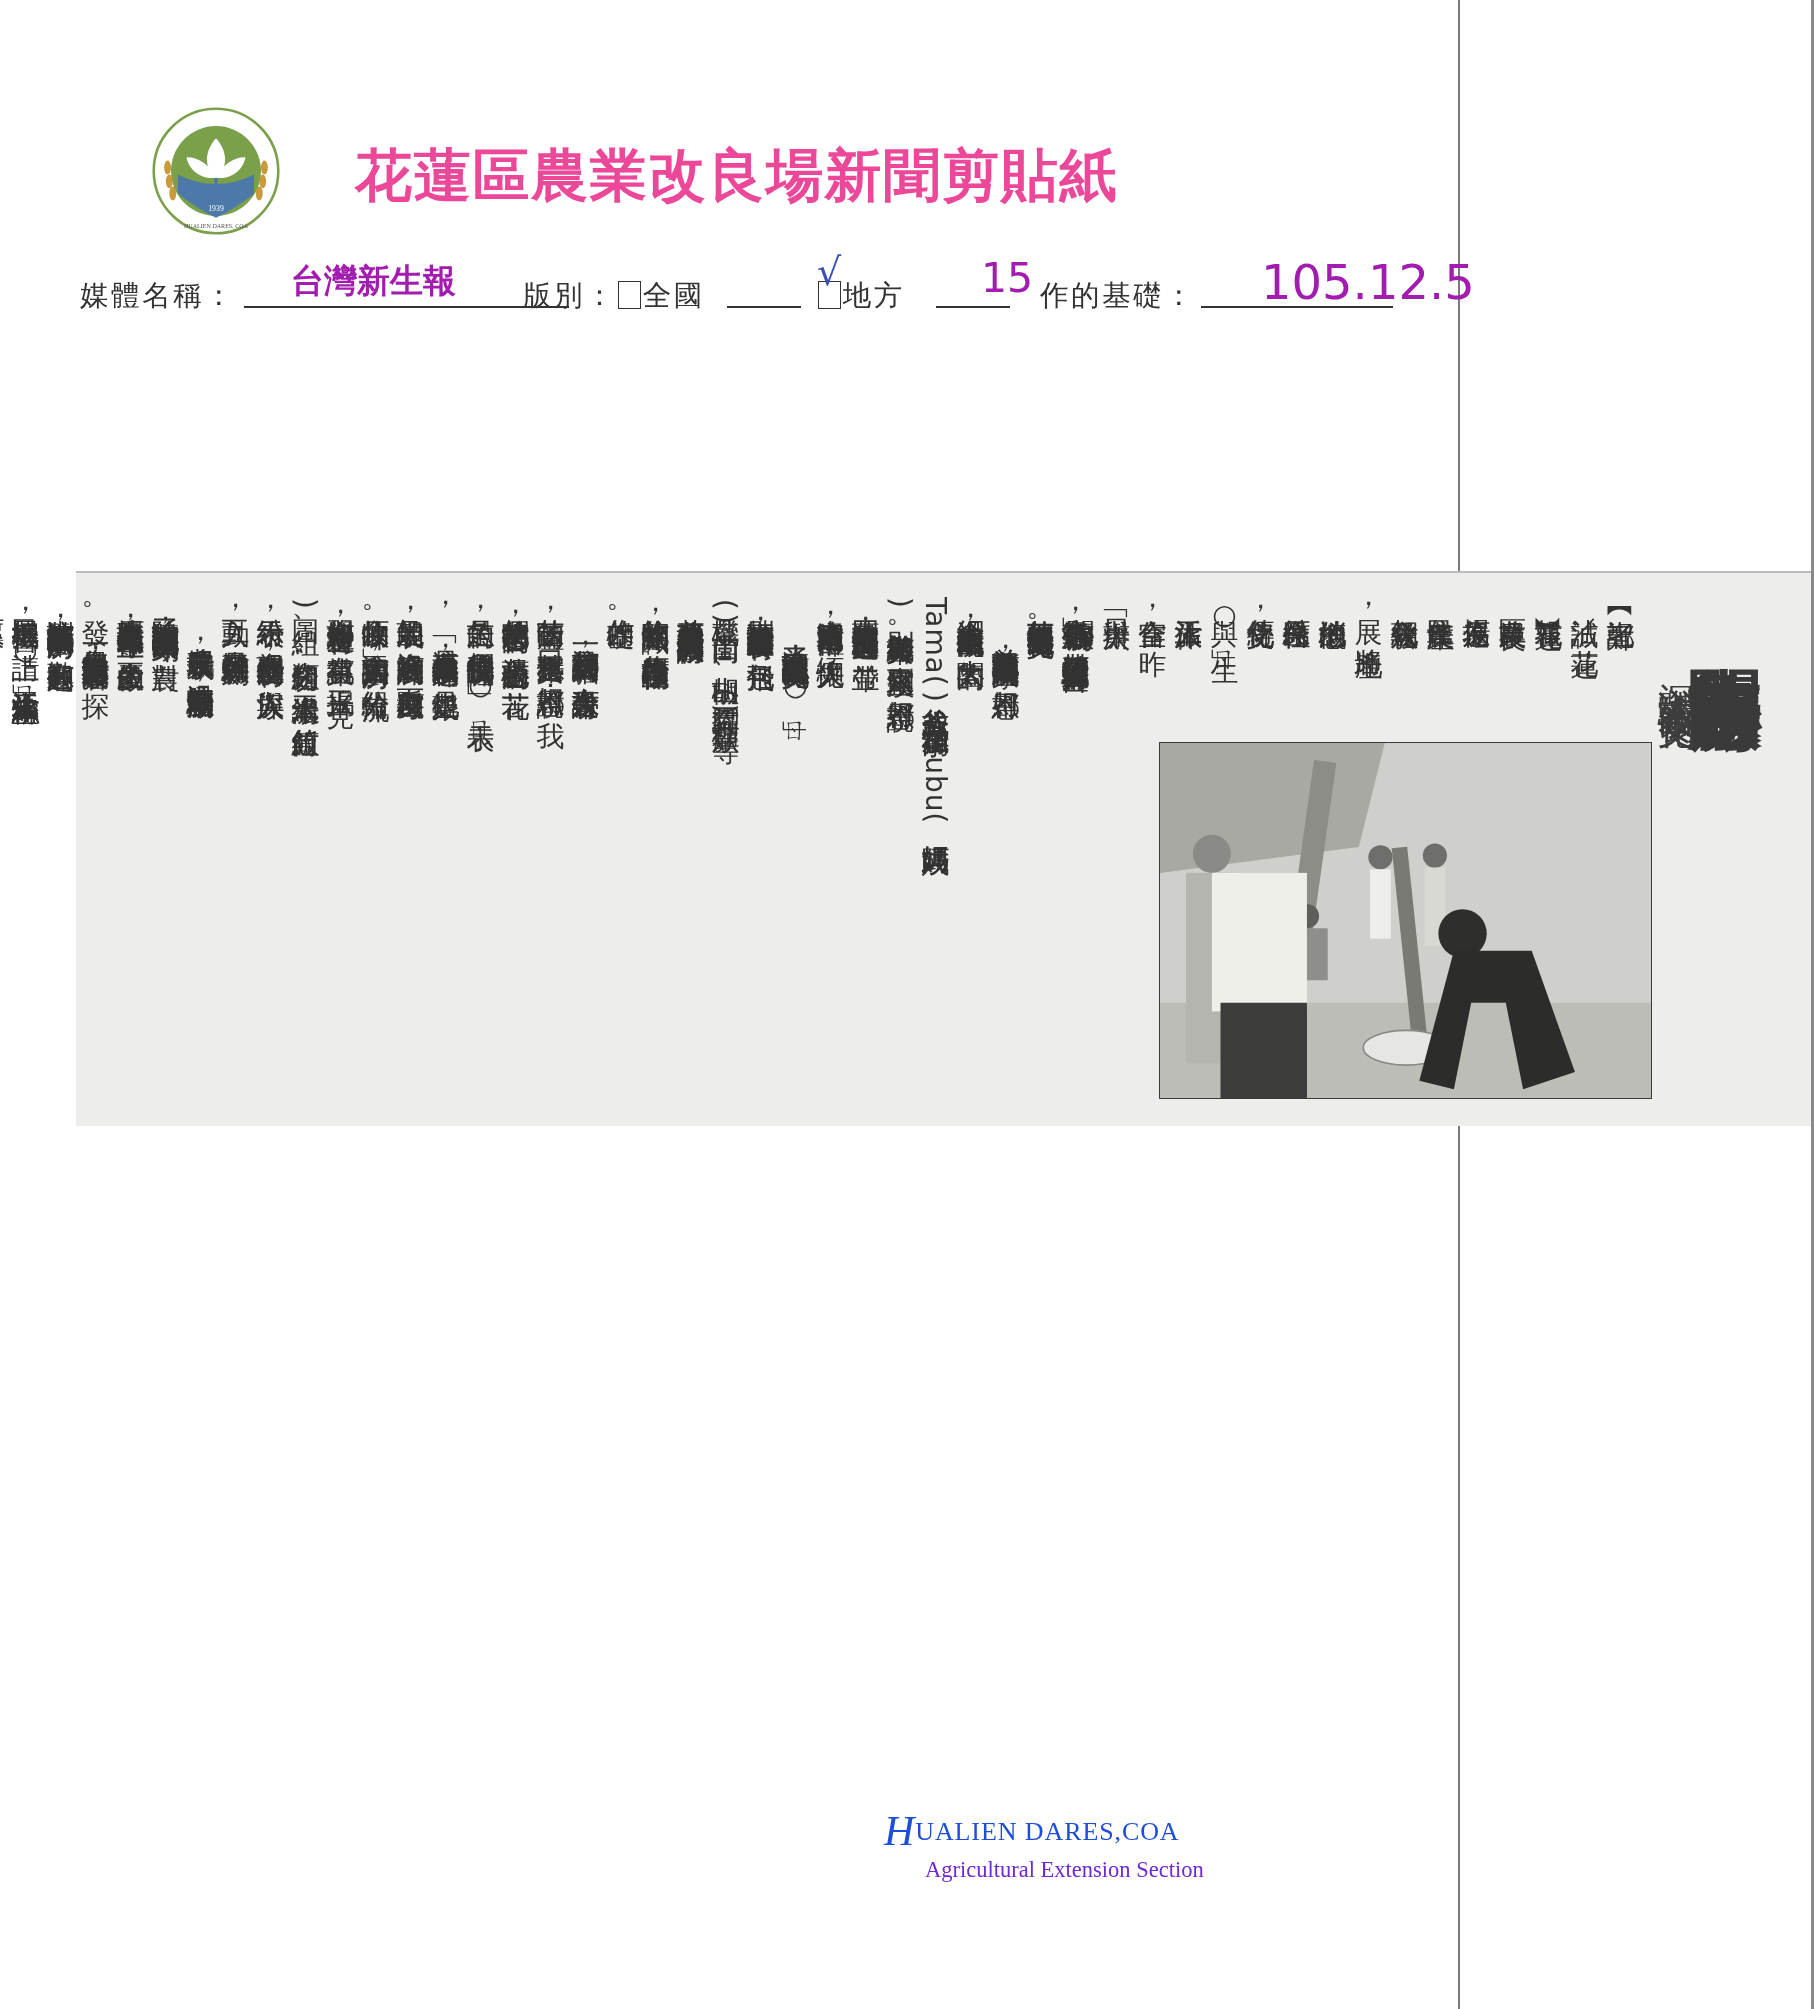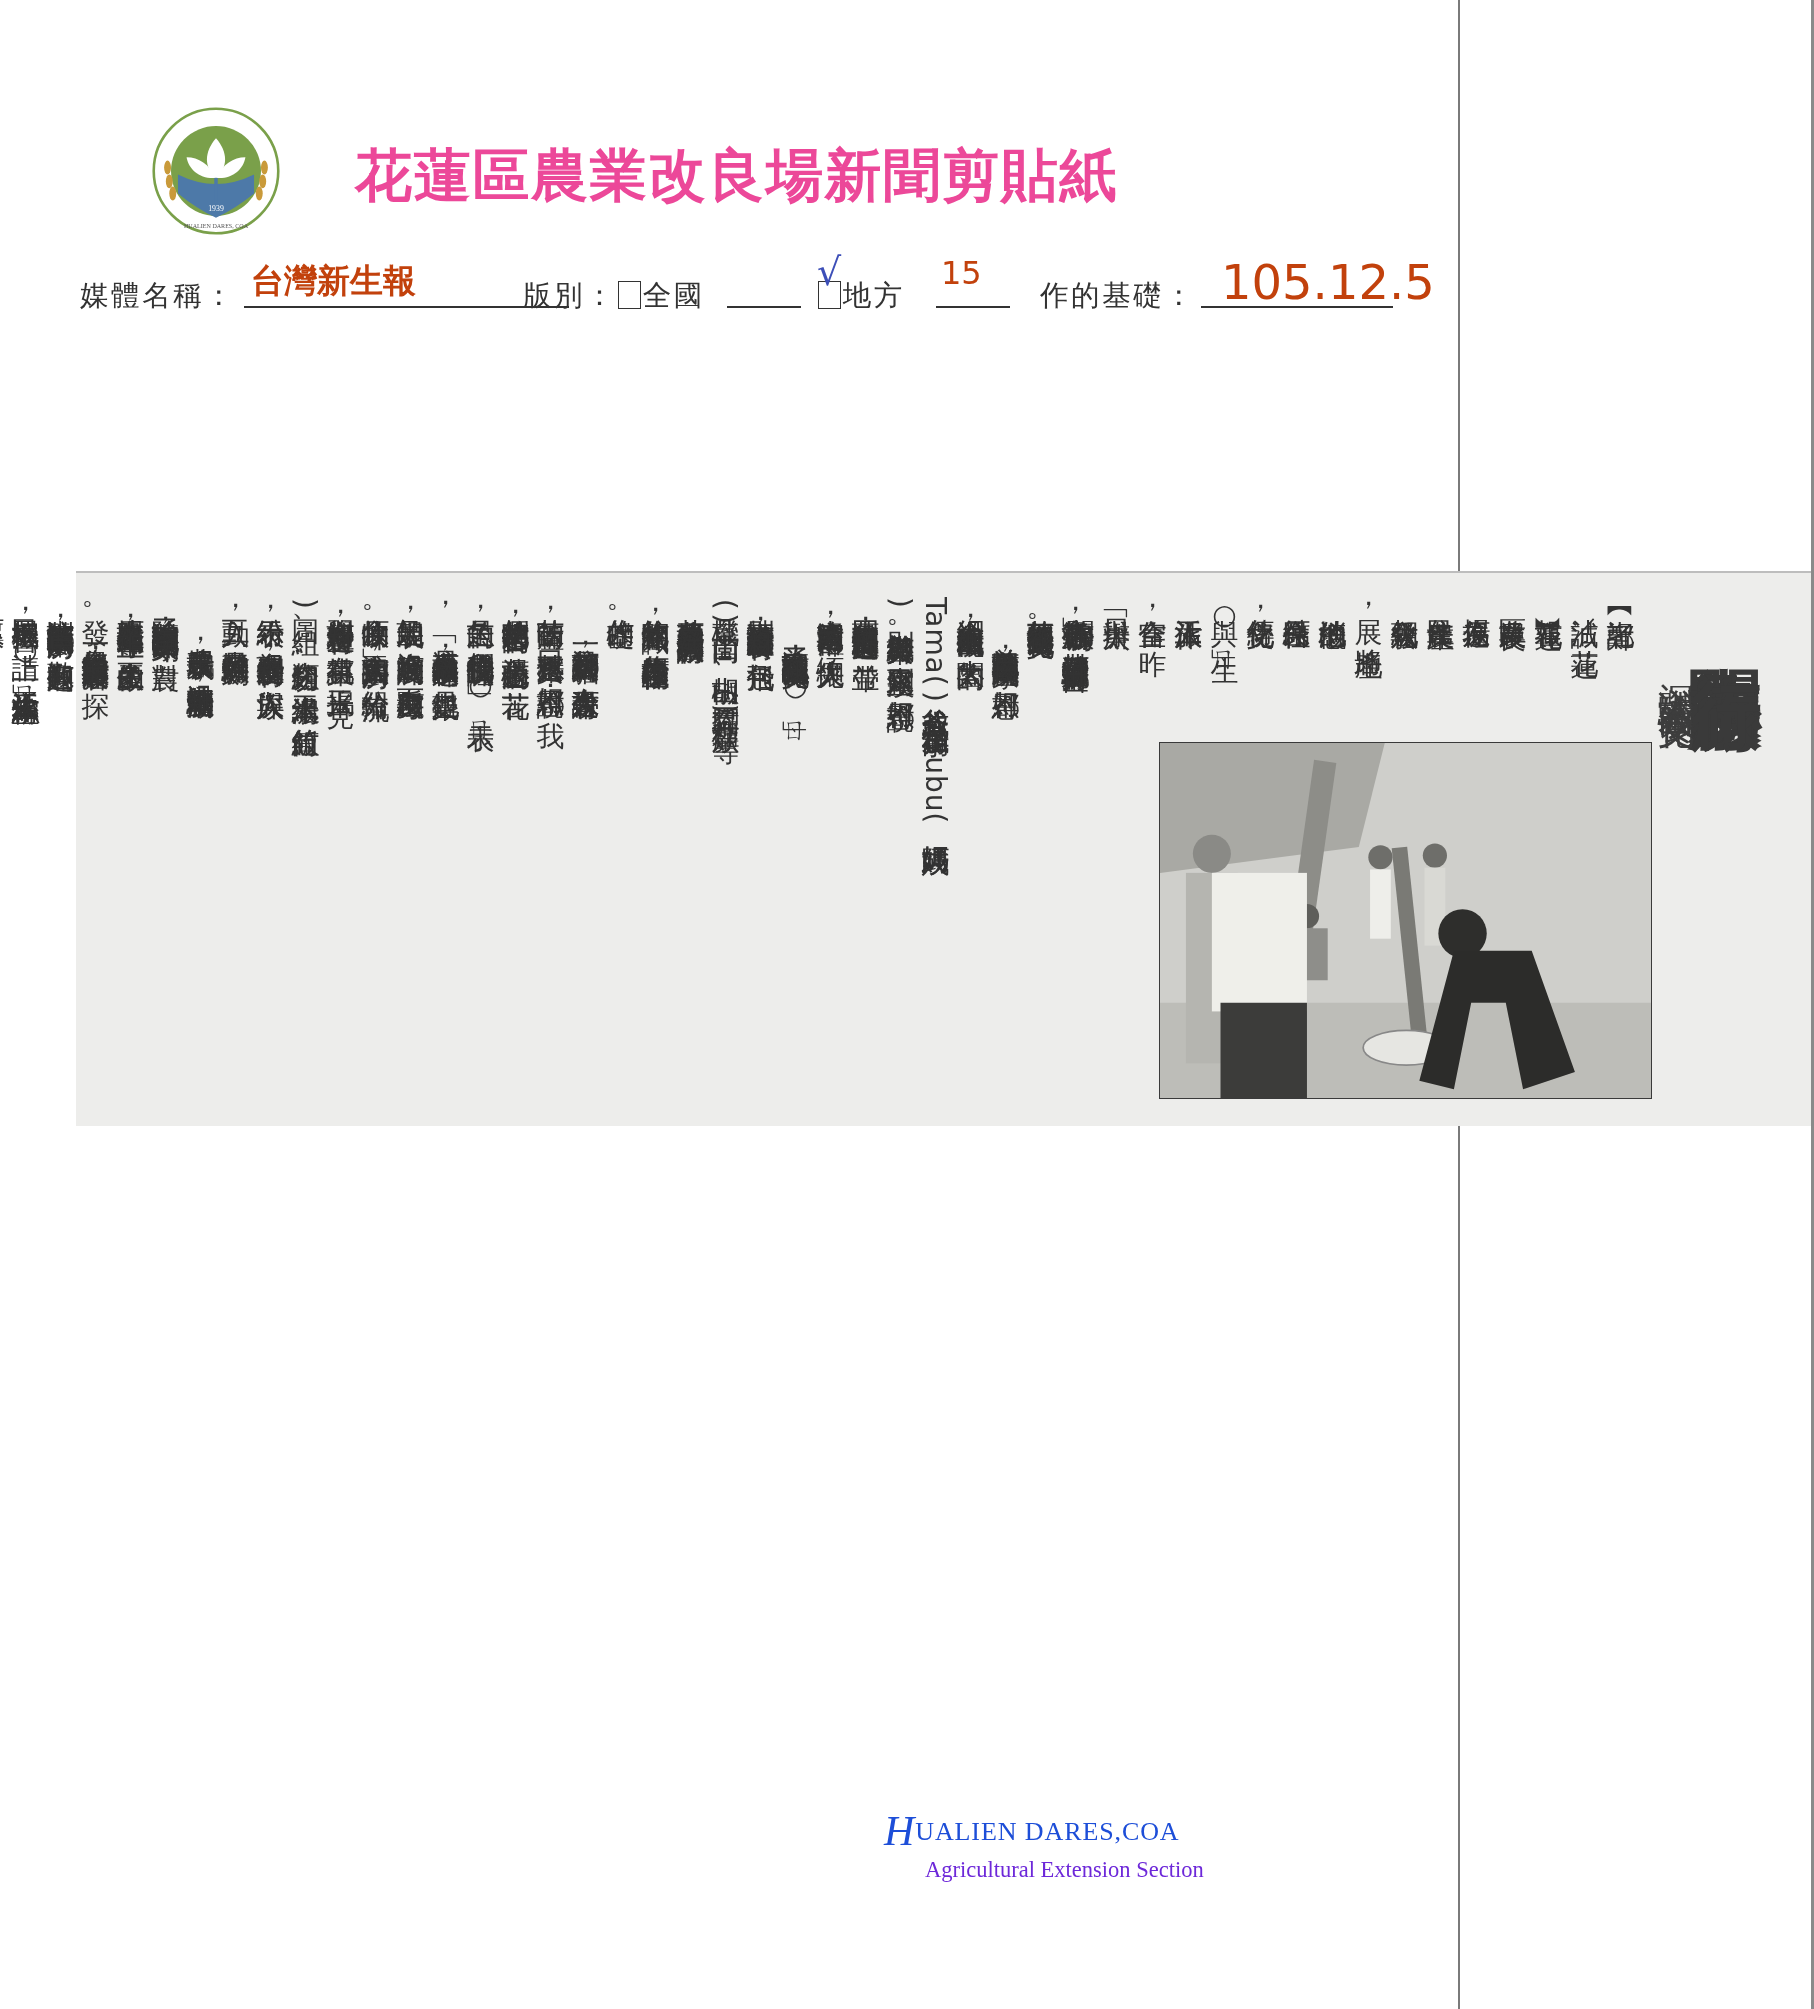--- a/index.html
+++ b/index.html
@@ -11,21 +11,21 @@
   .right-rule2 { position: absolute; left: 1811px; top: 0; width: 2.6px; height: 2010px; background: #8a8a8a; }
 
   
   .logo { position: absolute; left: 152px; top: 107px; width: 128px; height: 128px; }
   .title {
     position: absolute; left: 355px; top: 138px; font-size: 57px; letter-spacing: 1.7px;
     color: #ec4899; font-weight: bold; white-space: nowrap;
   }
   .meta-row { position: absolute; top: 259px; left: 80px; height: 52px; width: 1314px; font-size: 28.5px; color: #333; }
   .meta-row .lbl { position: absolute; top: 18px; white-space: nowrap; letter-spacing: 2.6px; }
-  .meta-row .hand { position: absolute; color: #c2410c; white-space: nowrap; }
+  .meta-row .hand { position: absolute; color: #a21caf; white-space: nowrap; margin-left: 40px; }
   .meta-row .uline { position: absolute; height: 1.7px; background: #333; top: 47px; }
   .checkbox { display: inline-block; width: 21px; height: 26px; border: 1.7px solid #333; vertical-align: -3.5px; margin-right: 1.7px; }
   .tick { position: absolute; color: #3d4fb8; font-size: 38px; }
 
   
   .clip {
     position: absolute; left: 76px; top: 571px; width: 1735px; height: 553px;
     background: #ededeb; border-top: 2.6px solid #bdbdbd;
   }
   .clip-inner { position: absolute; inset: 0; }
@@ -93,21 +93,21 @@
   <span class="lbl" style="left:443px;">版別：</span>
   <span class="lbl" style="left:538px;font-family:Liberation Serif, serif;">
     <span class="checkbox"></span><span>全國</span>
   </span>
   <div class="uline" style="left:647px; width:74px;"></div>
 
   <span class="lbl" style="left:738px;">
     <span class="checkbox"></span><span>地方</span>
   </span>
   <span class="tick" style="left:737px; top:-8.6px;">√</span>
-  <span class="hand" style="left:861px; top:-5.2px; font-size:32px;">15</span>
+  <span class="hand" style="left:861px; top:-5.2px; font-size:41px;">15</span>
   <div class="uline" style="left:856px; width:74px;"></div>
 
   <span class="lbl" style="left:960px;">作的基礎：</span>
   <span class="hand" style="left:1141px; top:-5.2px; font-size:48px;">105.12.5</span>
   <div class="uline" style="left:1121px; width:192px;"></div>
 </div>
 
 <div class="clip">
   <div class="clip-inner">
     <div class="headline">太魯閣族廚房小旅行</div>

